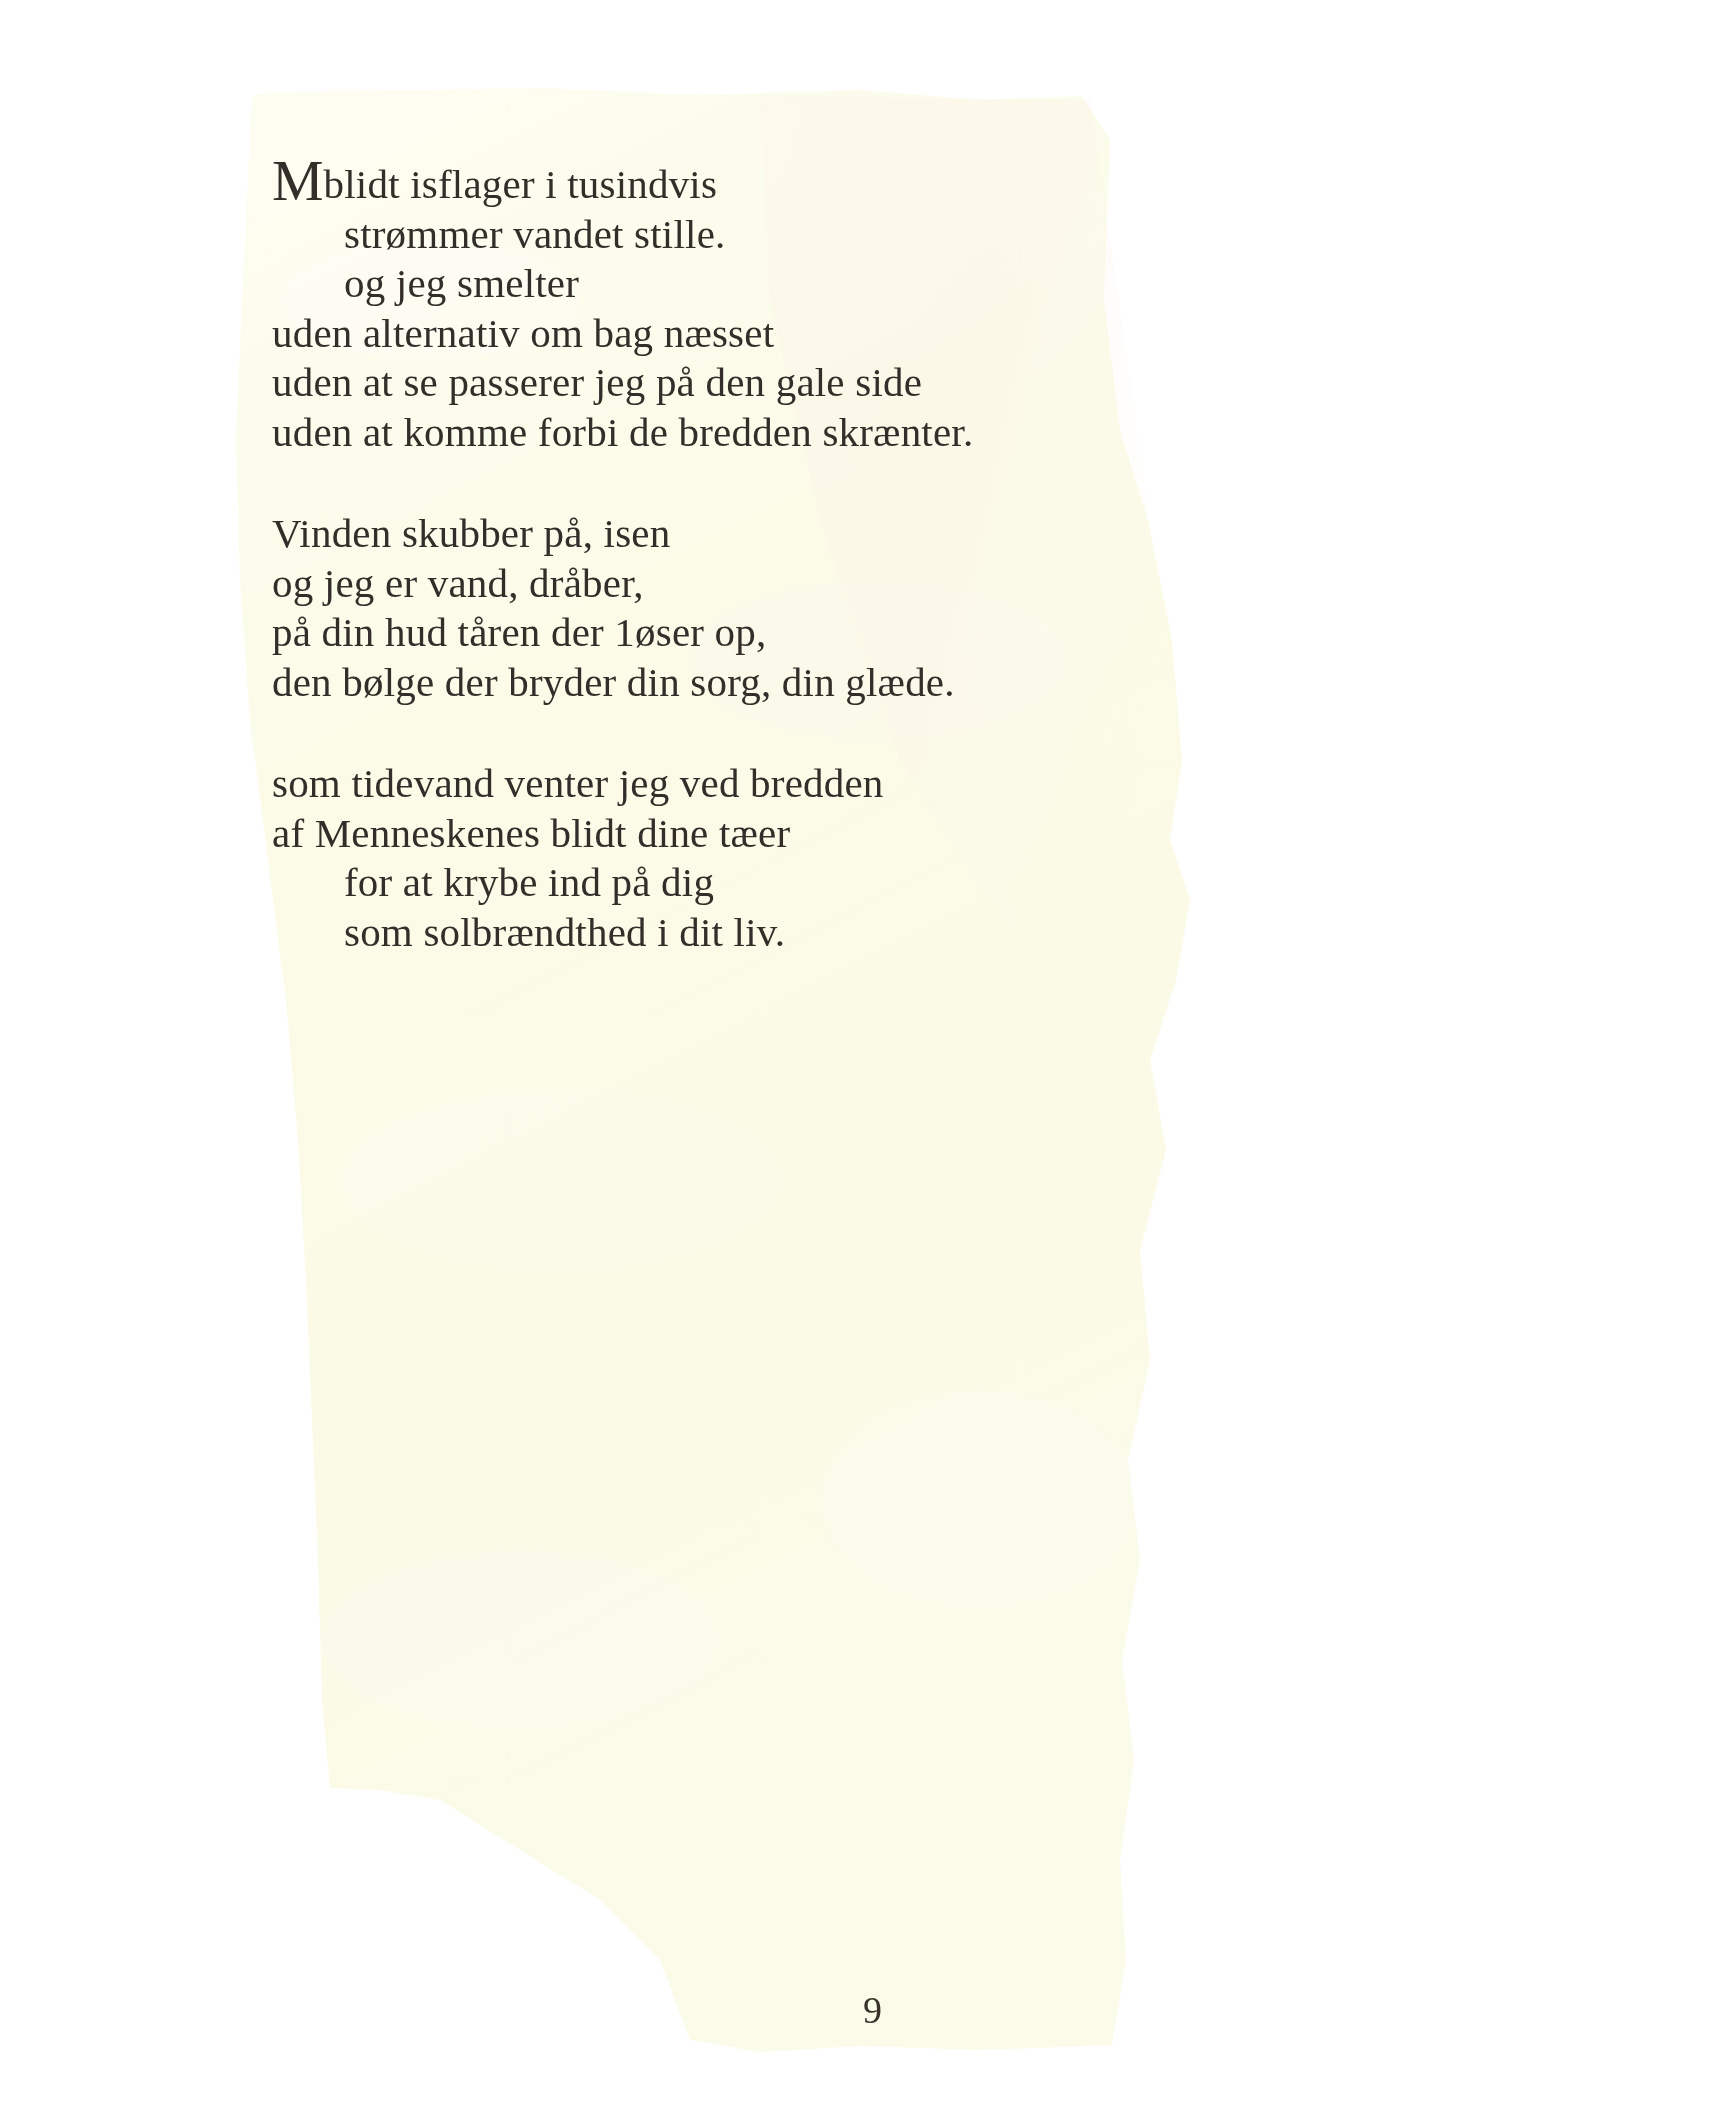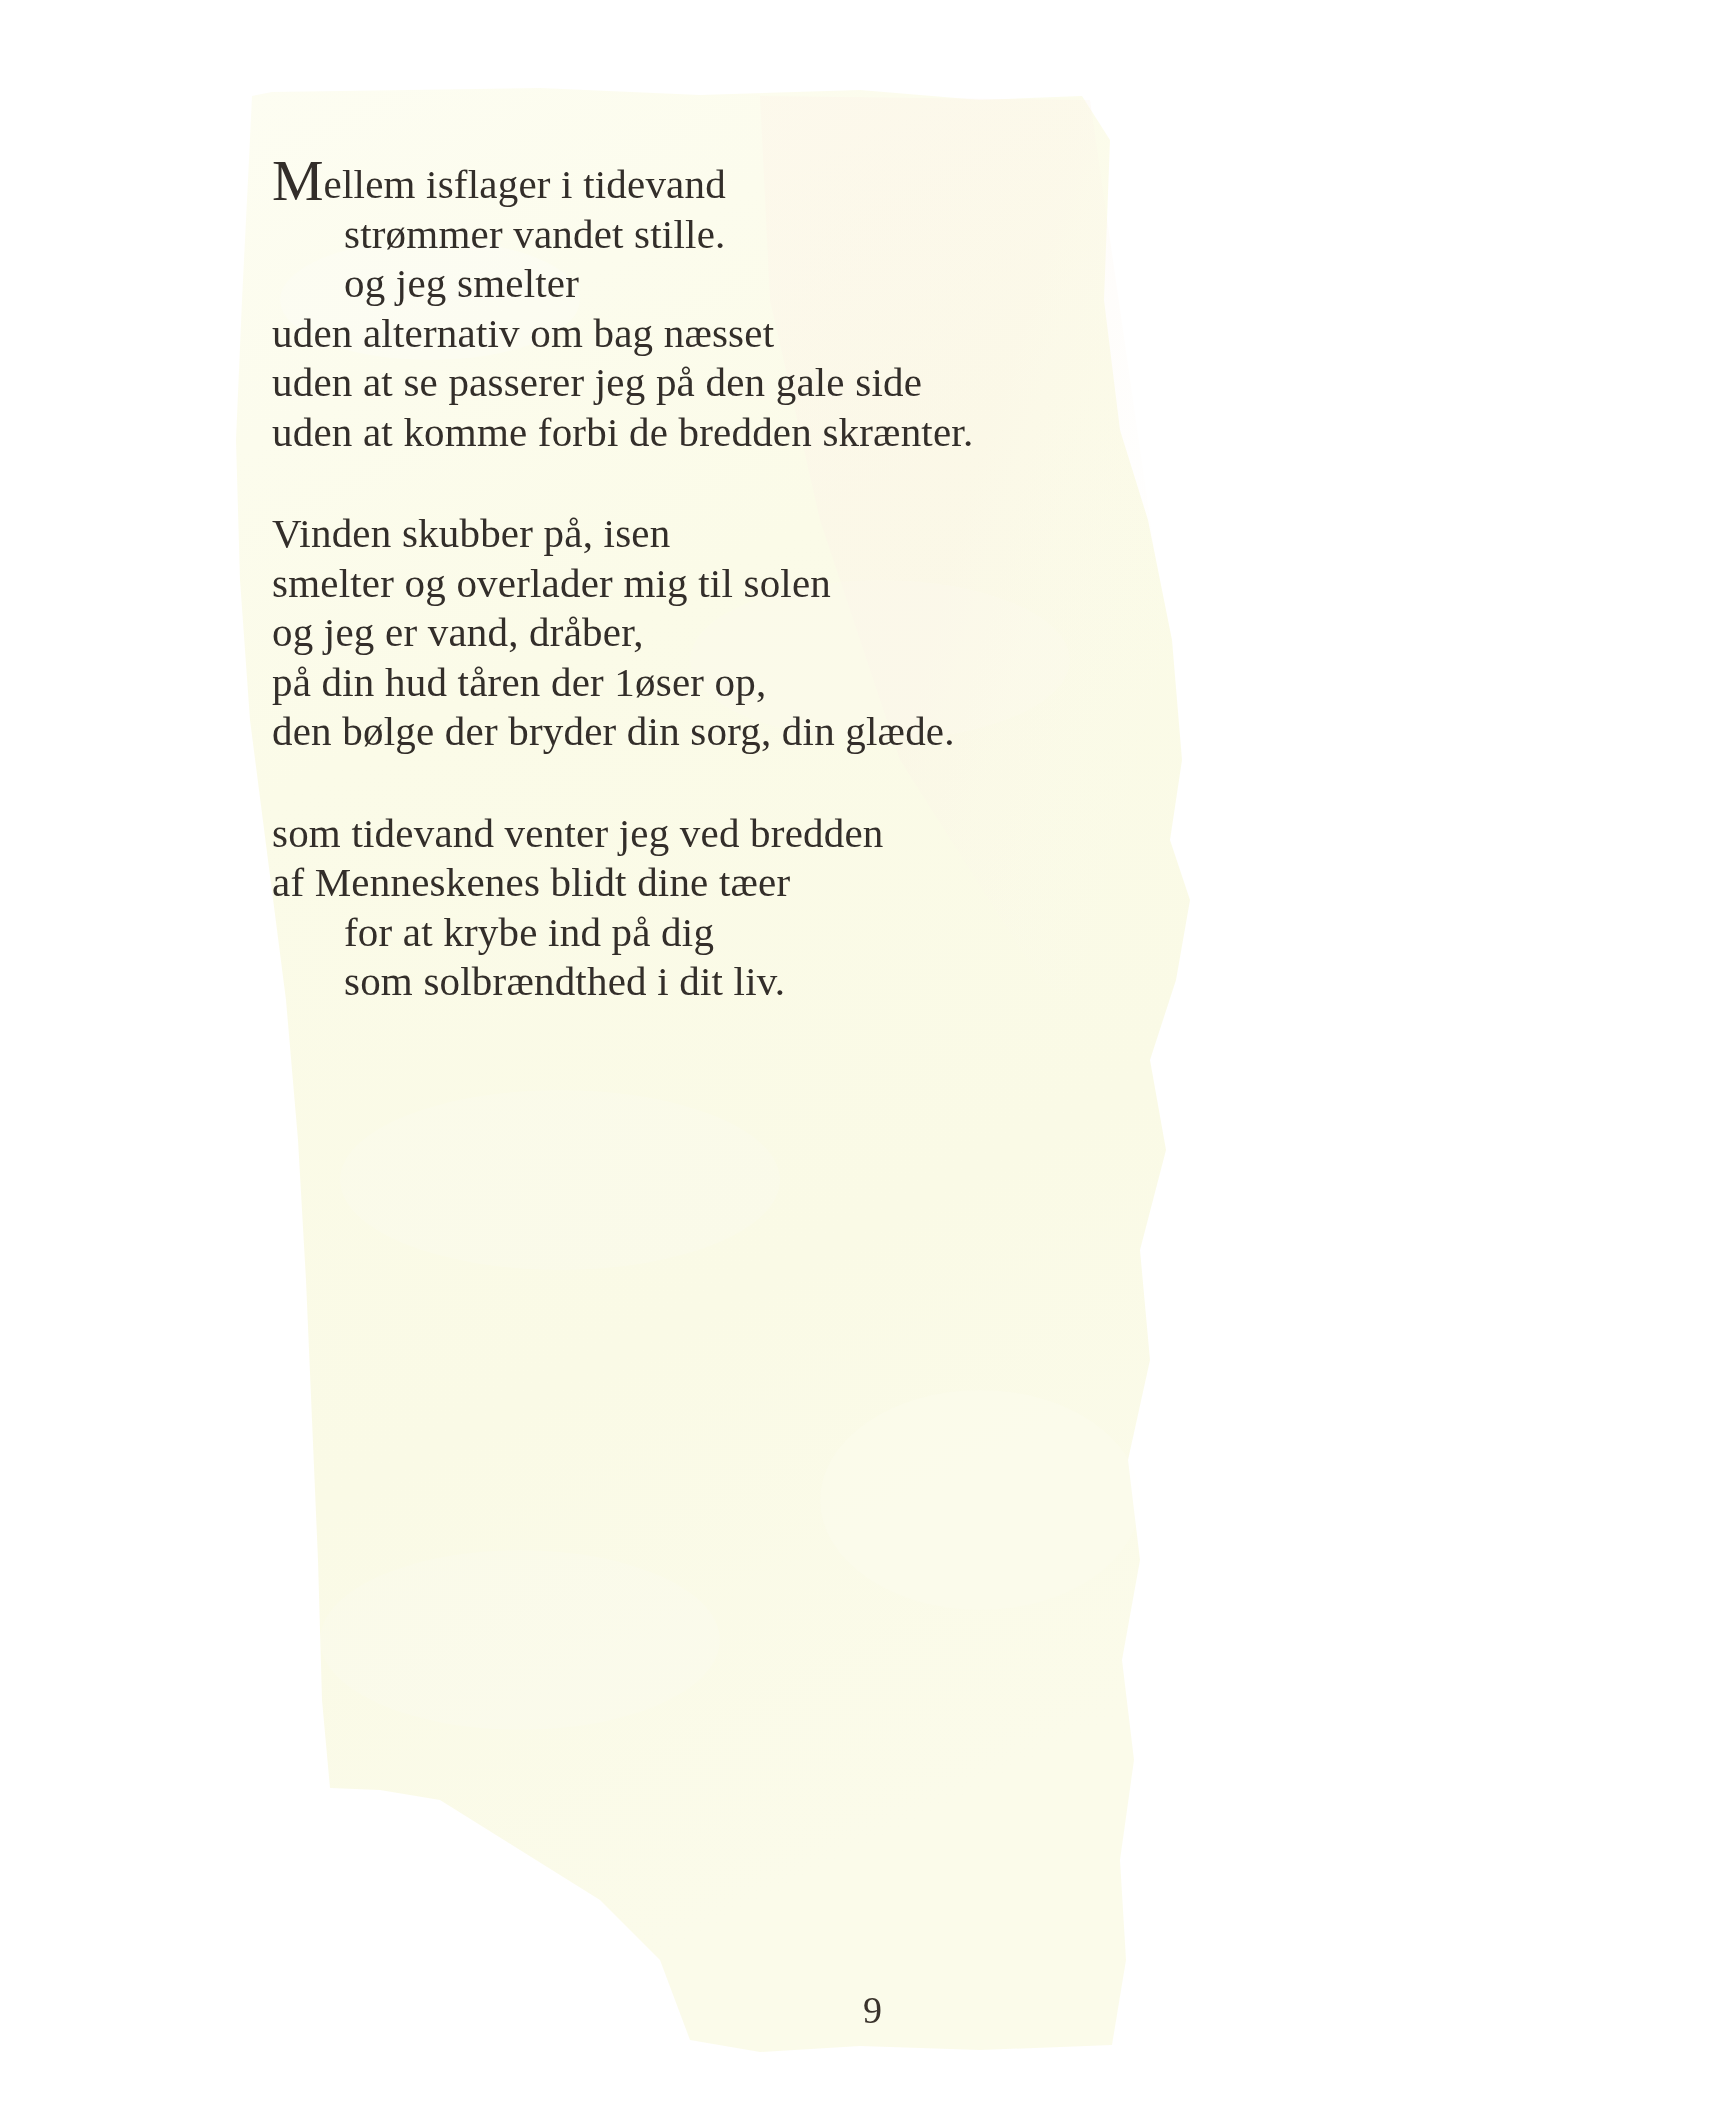--- a/index.html
+++ b/index.html
@@ -116,31 +116,30 @@
         <ellipse cx="560" cy="1180" rx="220" ry="90" fill="#ffffff" opacity="0.30"></ellipse>
         <ellipse cx="980" cy="1500" rx="160" ry="110" fill="#fffef6" opacity="0.35"></ellipse>
         <ellipse cx="520" cy="1640" rx="200" ry="90" fill="#ffffff" opacity="0.25"></ellipse>
       </g>
     </svg>
   </div>
 
   <div class="poem">
 
     <div class="stanza">
-      <div class="line"><span class="dropcap">M</span><span>ellem isflager i tidevand</span></div>
+      <div class="line"><span class="dropcap">M</span><span>blidt isflager i tusindvis</span></div>
       <div class="line indent-1">strømmer vandet stille.</div>
       <div class="line indent-1">og jeg smelter</div>
       <div class="line">uden alternativ om bag næsset</div>
       <div class="line">uden at se passerer jeg på den gale side</div>
       <div class="line">uden at komme forbi de bredden skrænter.</div>
     </div>
 
     <div class="stanza">
       <div class="line">Vinden skubber på, isen</div>
-      <div class="line">smelter og overlader mig til solen</div>
       <div class="line">og jeg er vand, dråber,</div>
       <div class="line">på din hud tåren der 1øser op,</div>
       <div class="line">den bølge der bryder din sorg, din glæde.</div>
     </div>
 
     <div class="stanza">
       <div class="line">som tidevand venter jeg ved bredden</div>
       <div class="line">af Menneskenes blidt dine tæer</div>
       <div class="line indent-1">for at krybe ind på dig</div>
       <div class="line indent-1">som solbrændthed i dit liv.</div>

